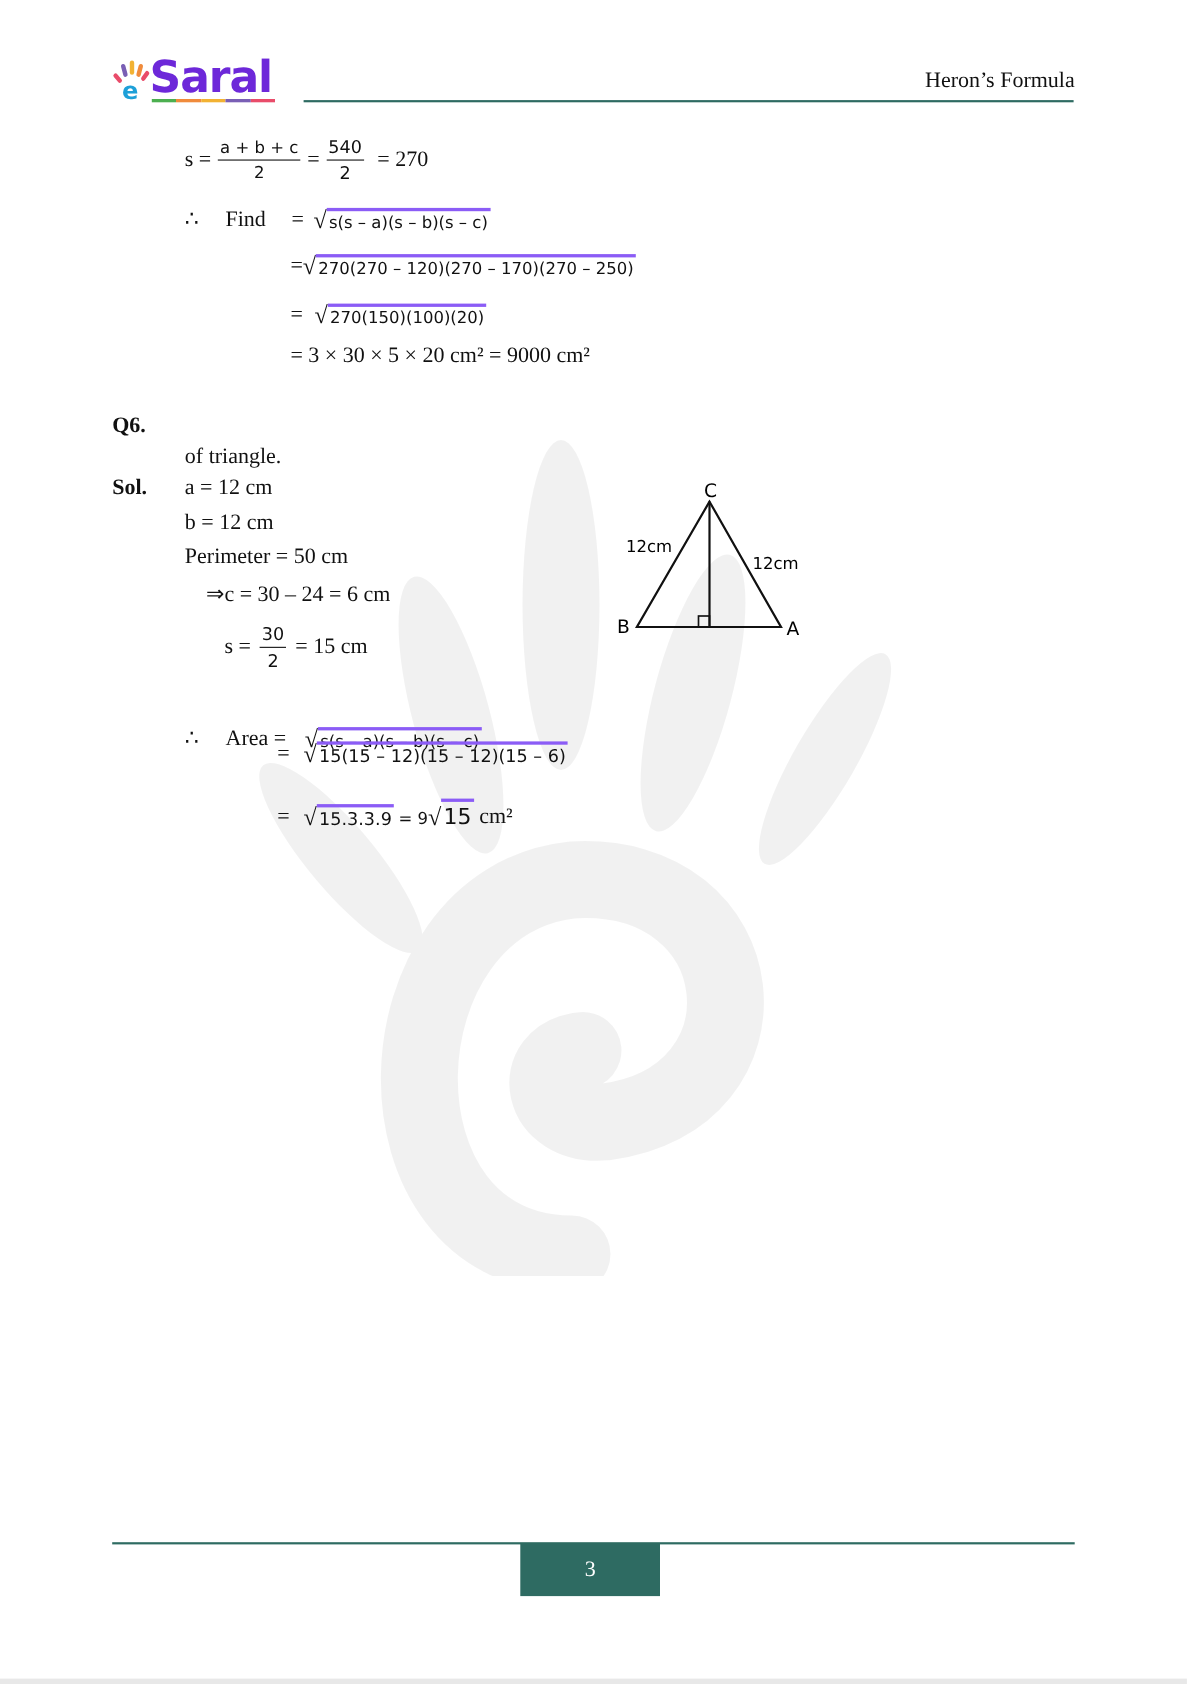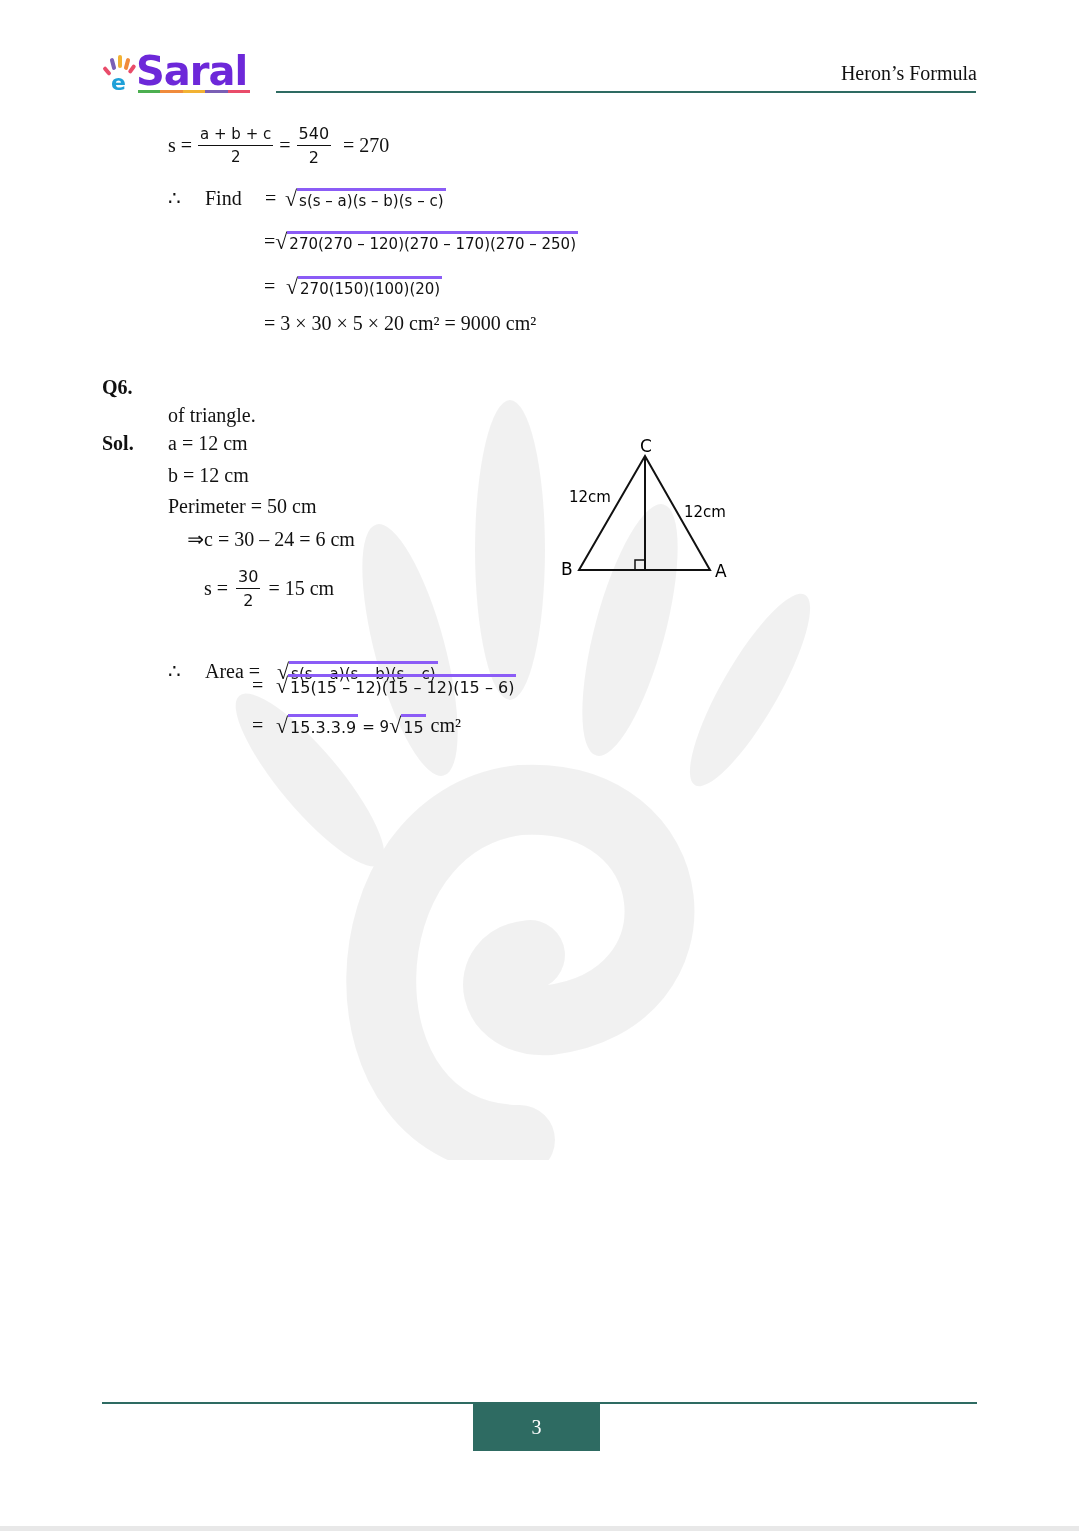--- a/index.html
+++ b/index.html
@@ -136,21 +136,21 @@
 
 <div class="abs txt" style="left:252px;top:714px;display:flex;align-items:flex-end;">
   <span style="width:24px;">=</span>
   <span class="sqrt">
       <span class="rad">√</span>
       <span class="body" style="font-size:16px;">15.3.3.9</span>
     </span>
   <span class="sans" style="font-size:15px;margin:0 0 1px 4px;">= 9</span>
   <span class="sqrt">
       <span class="rad">√</span>
-      <span class="body" style="font-size:16px;">15</span>
+      <span class="body" style="font-size:20px;margin-top:12px;">15</span>
     </span>
   <span style="margin-left:5px;">cm²</span>
 </div>
 
 <svg class="abs" style="left:555px;top:432px;" width="190" height="150" viewBox="0 0 190 150">
   <polygon points="90,24 24,138 155,138" fill="none" stroke="#111" stroke-width="2"></polygon>
   <line x1="90" y1="24" x2="90" y2="138" stroke="#111" stroke-width="2"></line>
   <rect x="80" y="128" width="10" height="10" fill="none" stroke="#111" stroke-width="1.5"></rect>
   <text x="85" y="20" font-family="DejaVu Sans, sans-serif" font-size="17">C</text>
   <text x="6" y="143" font-family="DejaVu Sans, sans-serif" font-size="17">B</text>

